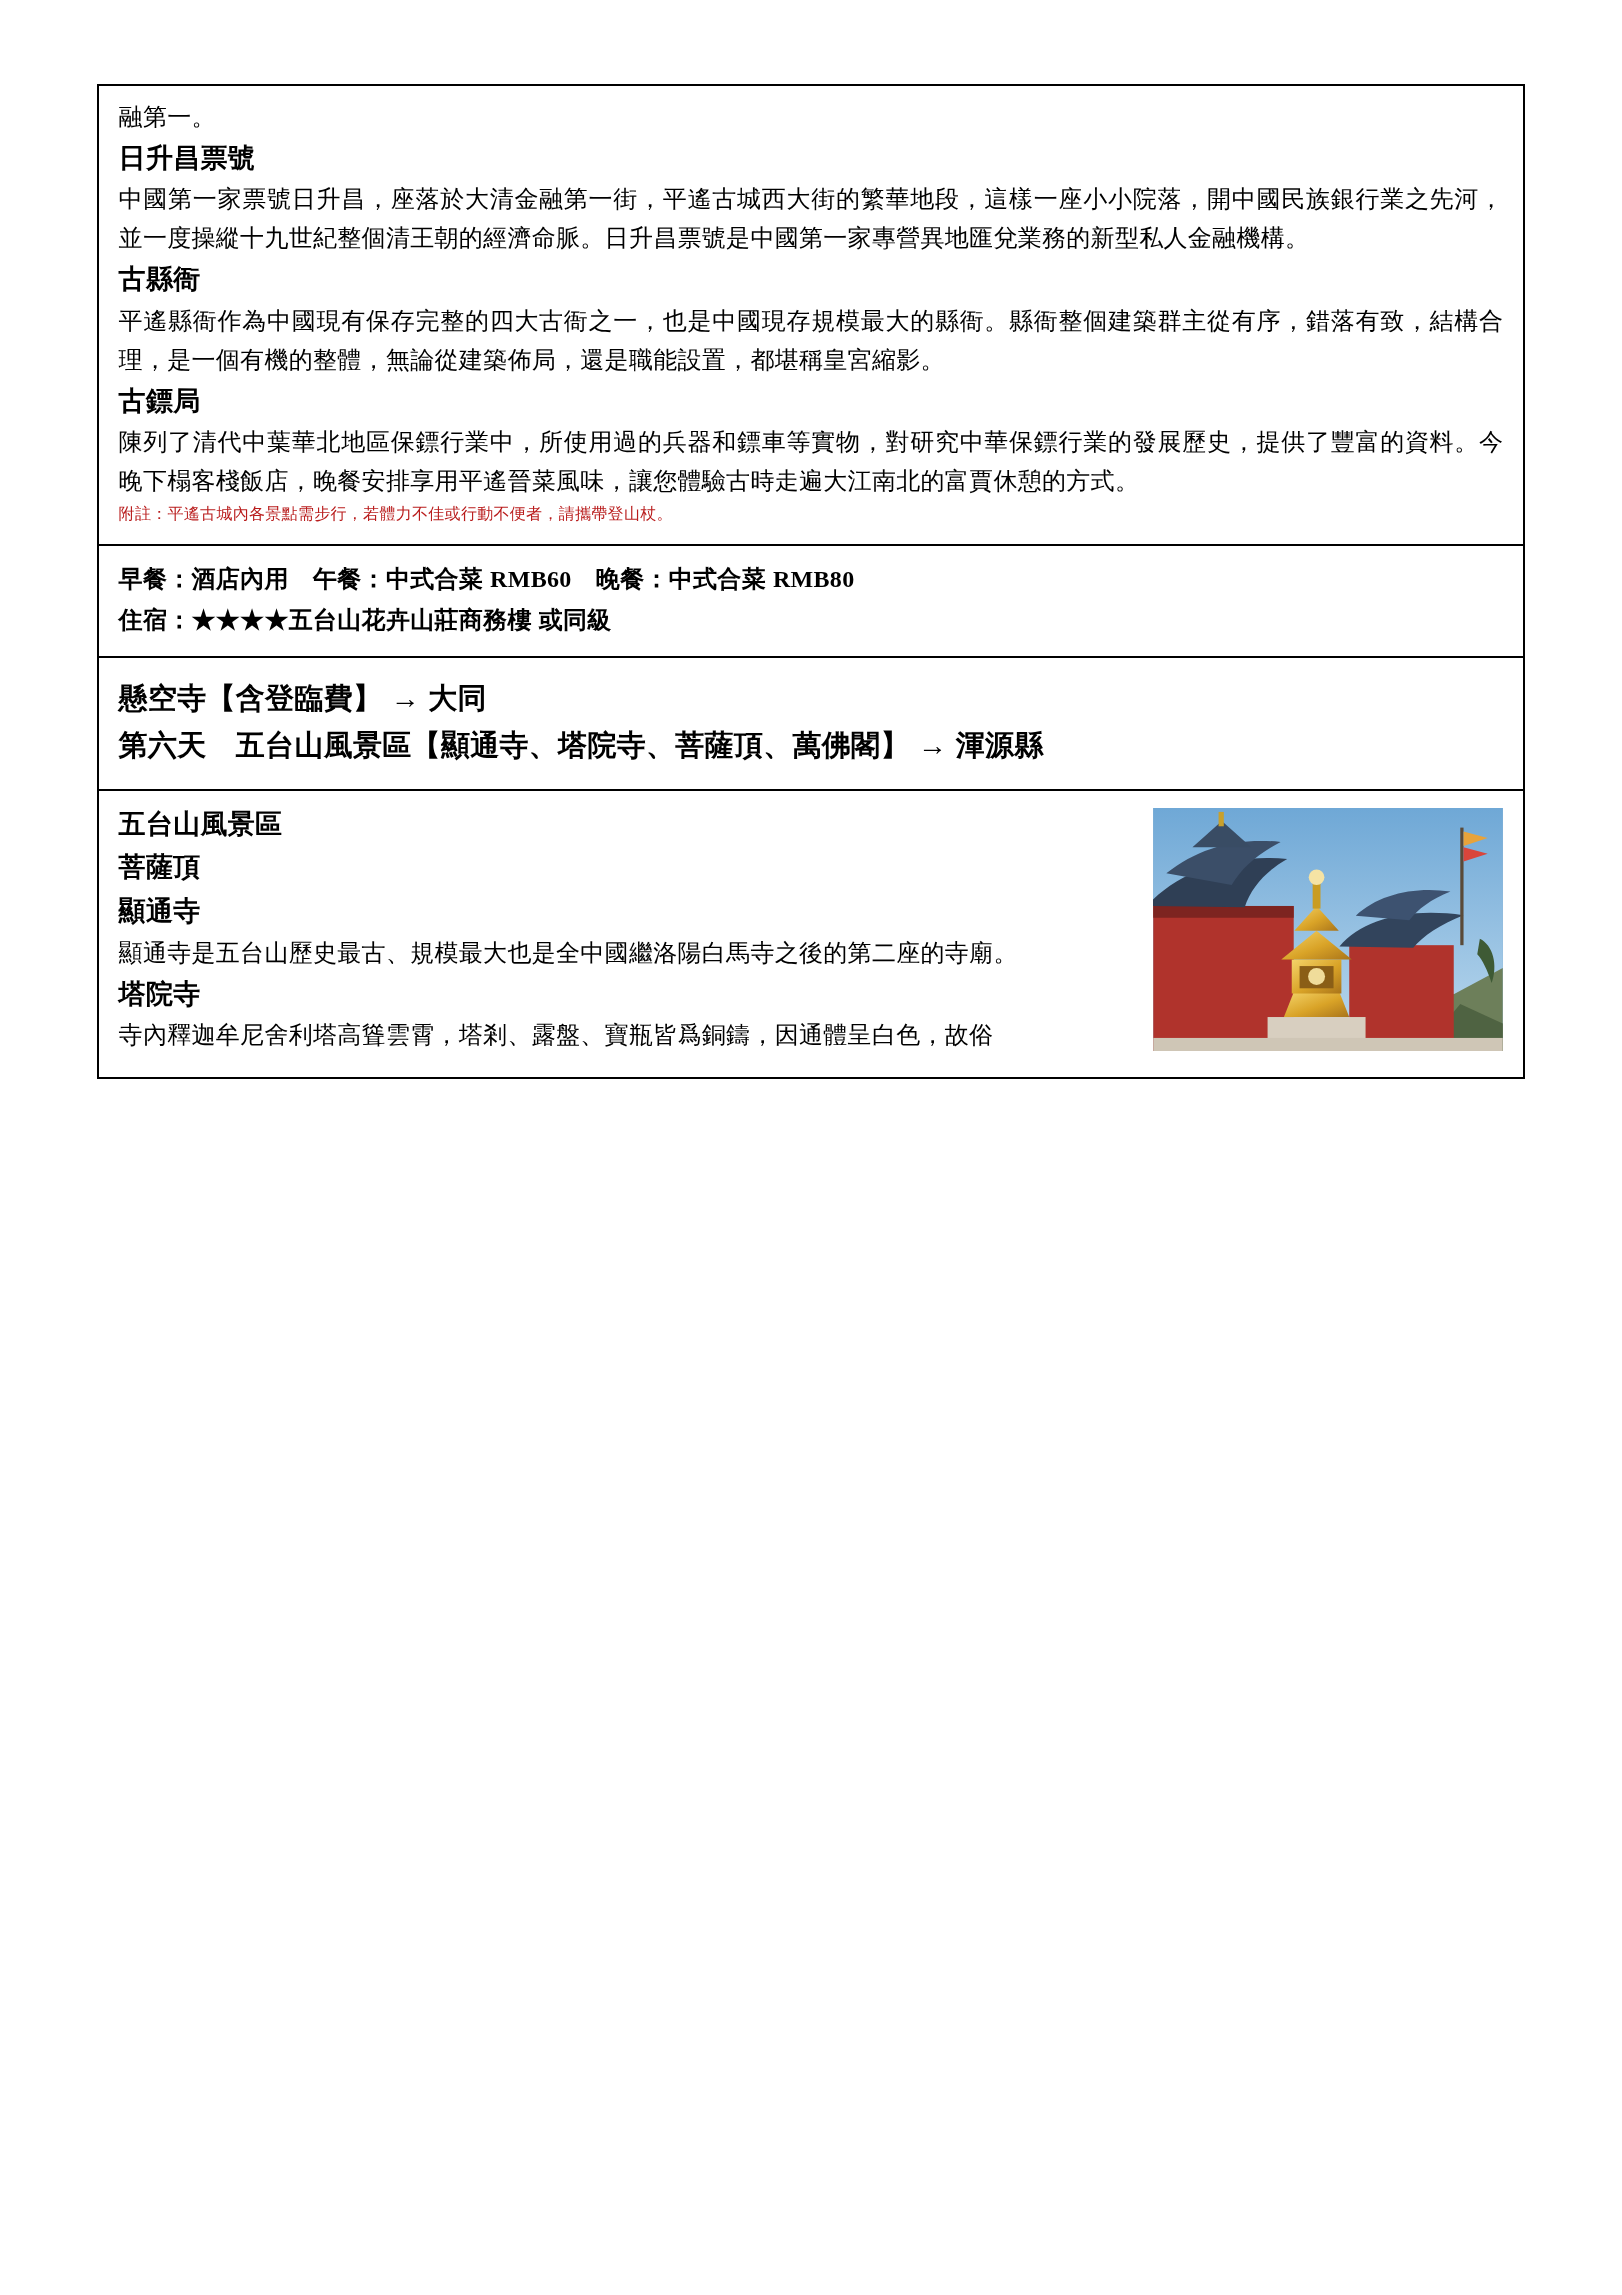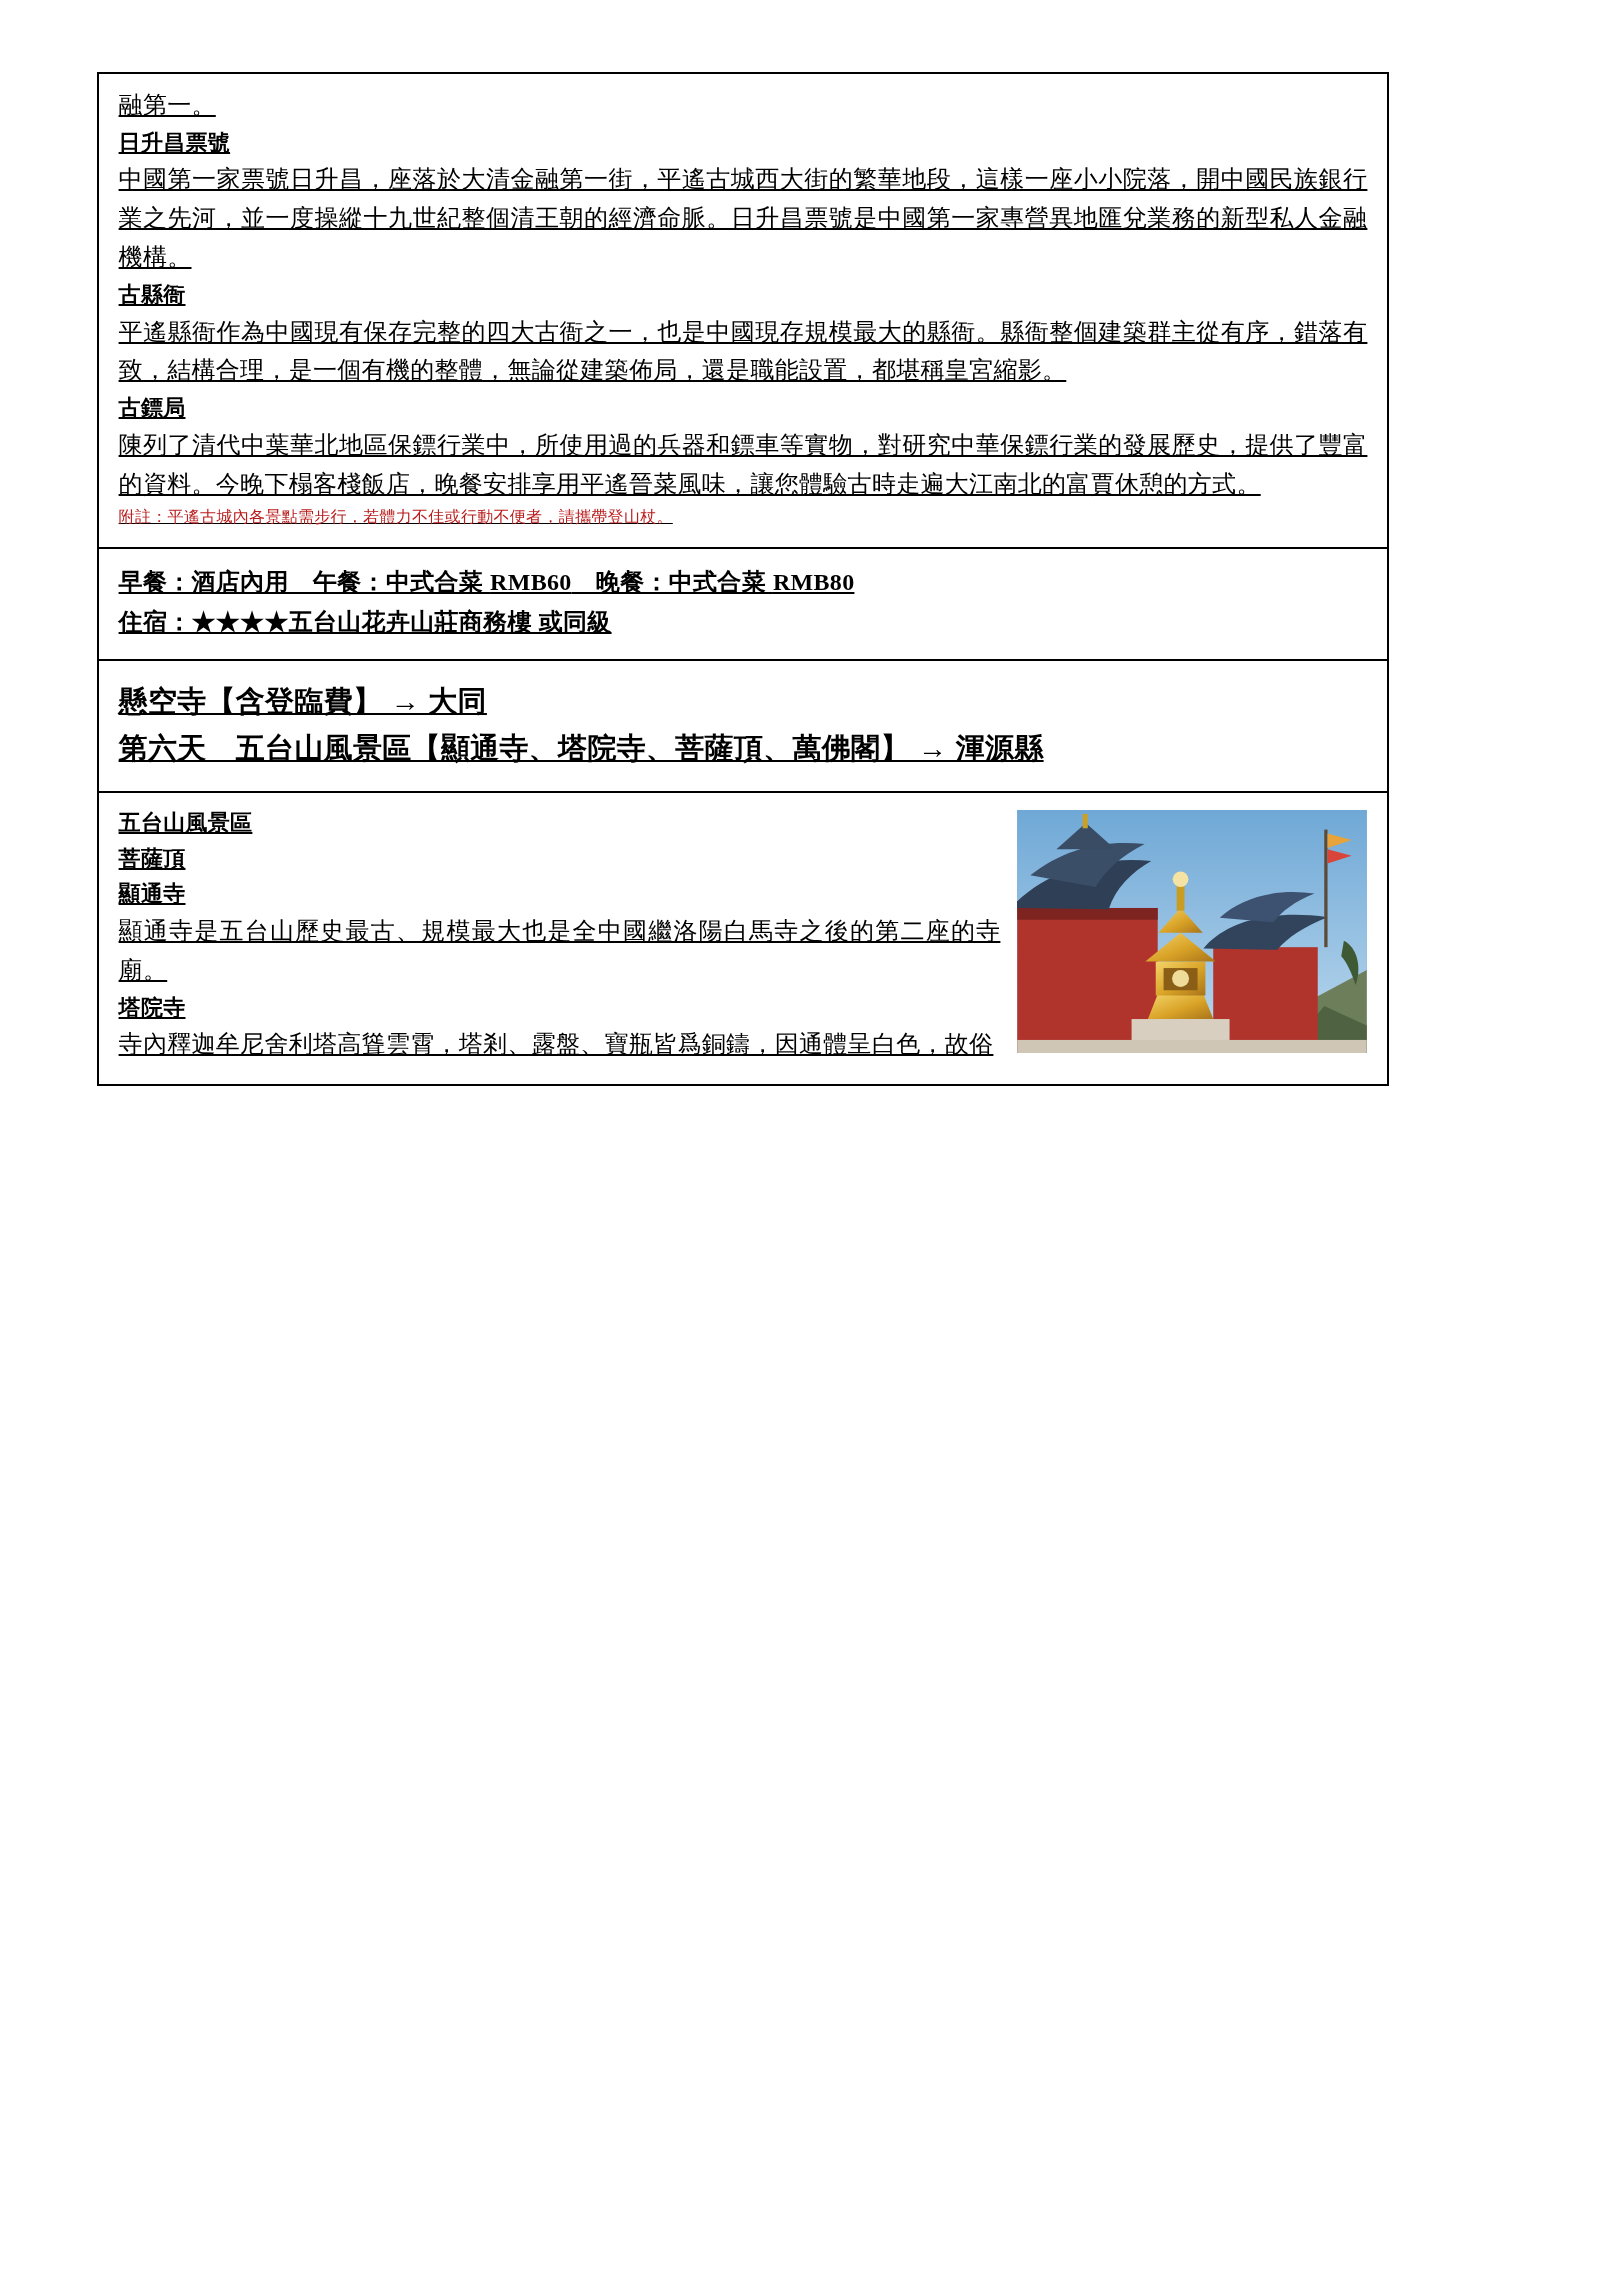--- a/index.html
+++ b/index.html
@@ -15,25 +15,24 @@
   }
   .page {
     position: relative;
     width: 1622px;
     height: 2295px;
     box-sizing: border-box;
   }
   .doc-table {
     position: absolute;
     left: 97px;
-    top: 72px;
-    width: 1292px;
+    top: 84px;
+    width: 1428px;
     border: 2px solid #000000;
     box-sizing: border-box;
-    text-decoration: underline;
   }
   .row {
     border-bottom: 2px solid #000000;
     box-sizing: border-box;
   }
   .row:last-child {
     border-bottom: none;
   }
   .cell {
     padding: 11.8px 19.6px 17px 19.6px;
@@ -45,21 +44,21 @@
     line-height: 1.62;
     letter-spacing: 0.3px;
   }
   .body-text {
     font-size: 24px;
     line-height: 1.62;
     text-align: justify;
     text-justify: inter-character;
   }
   .heading {
-    font-size: 22px;
+    font-size: 27px;
     font-weight: bold;
     line-height: 1.62;
   }
   .note {
     color: #b91c1c;
     font-size: 16px;
     line-height: 1.62;
   }
   .meal-row .cell {
     padding-top: 13px;

